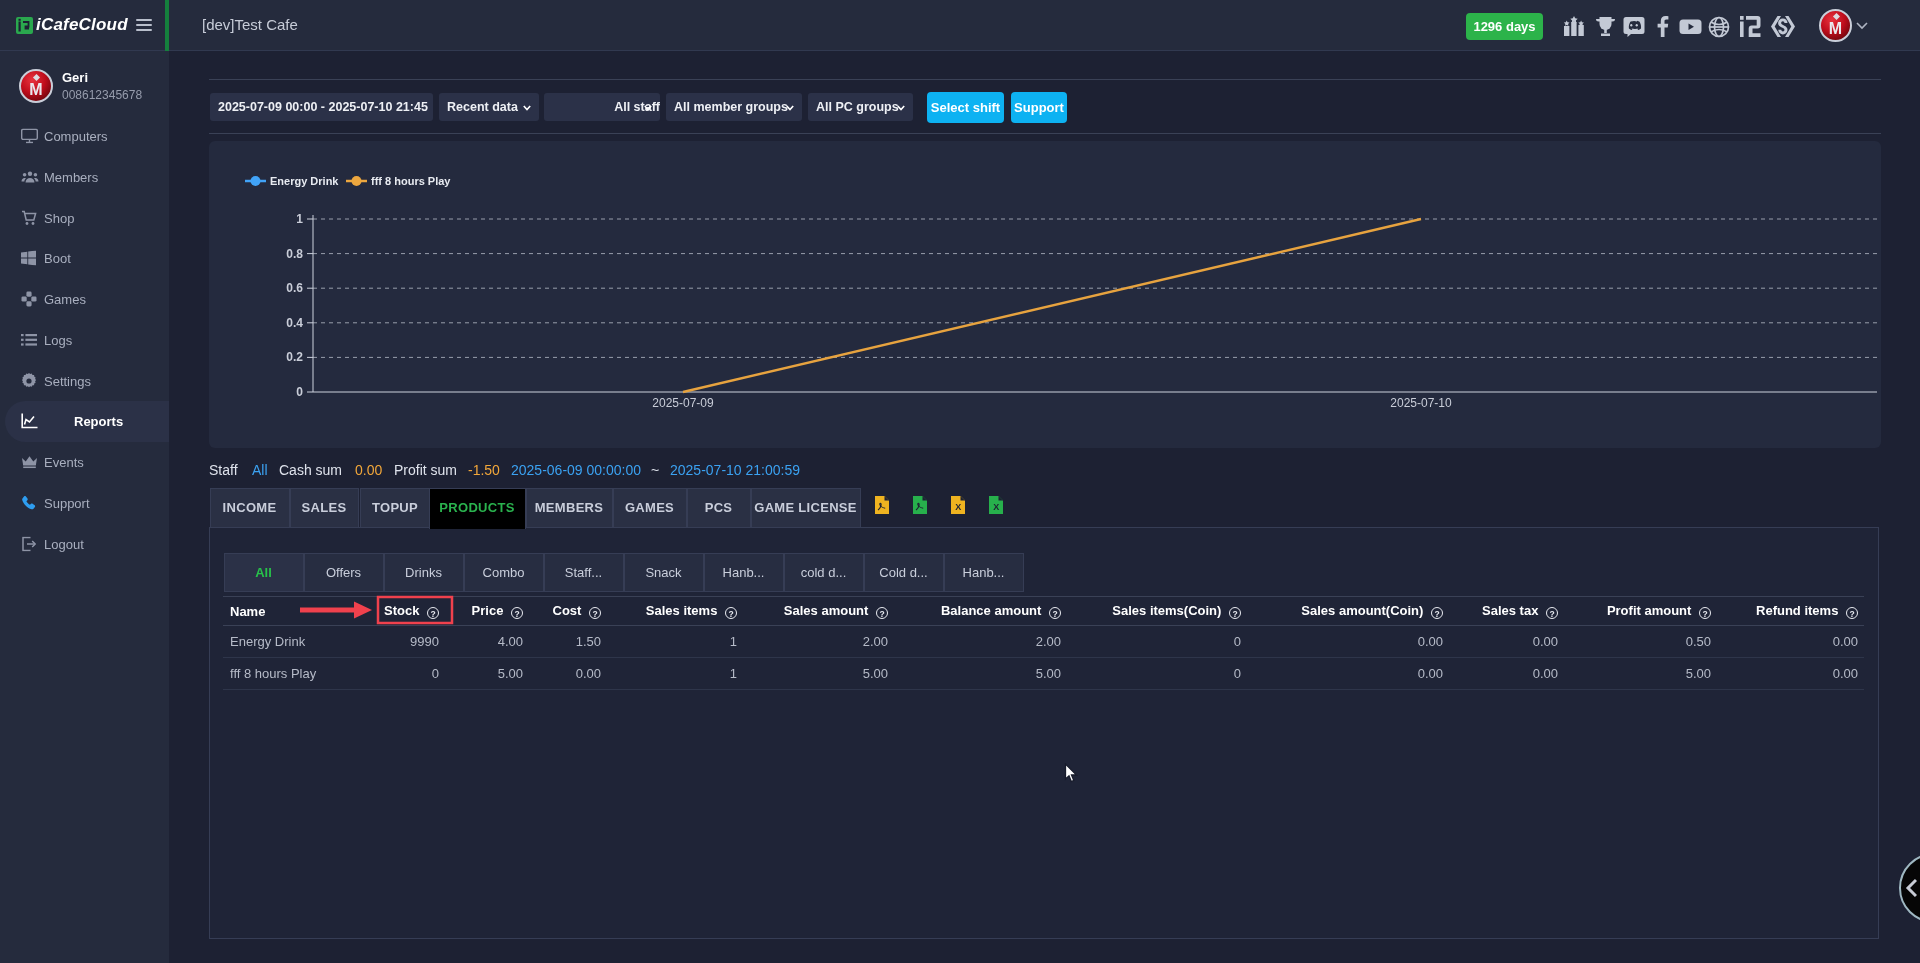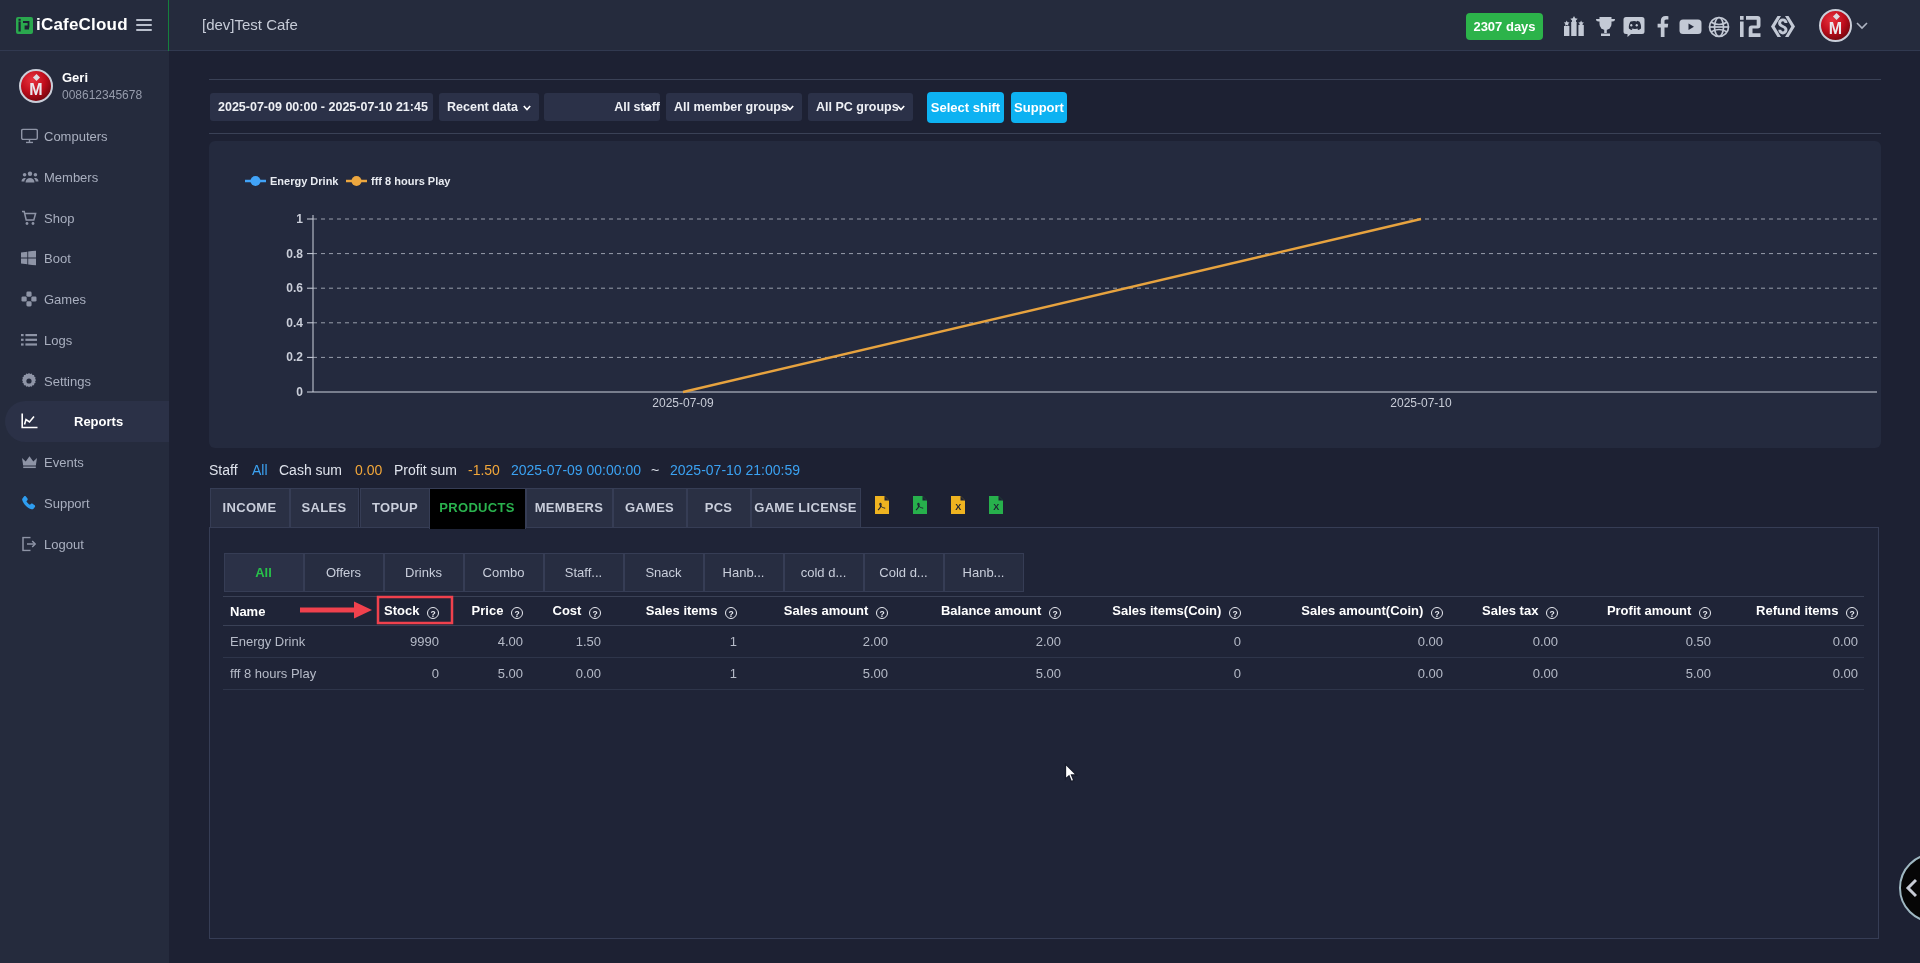--- a/index.html
+++ b/index.html
@@ -4,21 +4,21 @@
 <style>
   * { margin:0; padding:0; box-sizing:border-box; }
   html,body { width:1920px; height:963px; overflow:hidden; background:#1d2133;
     font-family:"Liberation Sans", sans-serif; }
   .abs { position:absolute; }
 
   
   #topbar { position:absolute; left:0; top:0; width:1920px; height:51px;
     background:#252b3d; border-bottom:1px solid #313950; }
   #logoZone { position:absolute; left:0; top:0; width:169px; height:62px;
-    border-right:1px solid #15803d; }
+    border-right:4px solid #15803d;font-style:italic; }
   #logoSq { position:absolute; left:16px; top:17px; width:17px; height:17px; }
   #logoTxt { position:absolute; left:36px; top:15px; color:#fff; font-size:17px;
     font-weight:bold; letter-spacing:0.2px; }
   #burger { position:absolute; left:136px; top:19px; width:16px; height:12px; }
   #burger div { height:2px; background:#b9bfcc; margin-bottom:3px; border-radius:1px; }
   #cafeName { position:absolute; left:202px; top:16px; color:#c7ccd8; font-size:15px; }
 
   #daysBtn { position:absolute; left:1466px; top:13px; width:77px; height:27px;
     background:#2cb34a; color:#fff; font-size:13px; font-weight:bold;
     border-radius:4px; text-align:center; line-height:27px; }
@@ -103,21 +103,21 @@
       <path d="M7 5 h5.5 v4.5 h-3 v2 h3.5" stroke="#1d2133" stroke-width="1.8" fill="none"></path>
     </svg>
     <div id="logoTxt">iCafeCloud</div>
     <div id="burger">
         <div></div>
         <div></div>
         <div style="margin:0"></div>
       </div>
   </div>
   <div id="cafeName">[dev]Test Cafe</div>
-  <div id="daysBtn">2307 days</div>
+  <div id="daysBtn">1296 days</div>
 
   <svg class="hIcon" style="left:1563px;" width="22" height="21" viewBox="0 0 22 21">
     <g fill="#c3c9d5">
       <rect x="1" y="10" width="5.4" height="10"></rect>
       <rect x="8.2" y="6" width="5.4" height="14"></rect>
       <rect x="15.4" y="9" width="5.4" height="11"></rect>
       <path d="M11 0 l1.2 2.3 2.5 .4 -1.8 1.8 .4 2.5 -2.3-1.2 -2.3 1.2 .4-2.5 -1.8-1.8 2.5-.4z"></path>
       <path d="M3.7 4.5 l.9 1.7 1.9 .3 -1.4 1.4 .3 1.9 -1.7-.9 -1.7 .9 .3-1.9 -1.4-1.4 1.9-.3z"></path>
       <path d="M18.1 4.5 l.9 1.7 1.9 .3 -1.4 1.4 .3 1.9 -1.7-.9 -1.7 .9 .3-1.9 -1.4-1.4 1.9-.3z"></path>
     </g>
@@ -354,21 +354,21 @@
 </svg>
 </div>
 
 <div id="sumRow">
   <span class="abs" style="left:209px;">Staff</span>
   <span class="abs c-blue" style="left:252px;">All</span>
   <span class="abs" style="left:279px;">Cash sum</span>
   <span class="abs c-org" style="left:355px;">0.00</span>
   <span class="abs" style="left:394px;">Profit sum</span>
   <span class="abs c-org" style="left:468px;">-1.50</span>
-  <span class="abs c-blue" style="left:511px;">2025-07-09 00:00:00</span>
+  <span class="abs c-blue" style="left:511px;">2025-06-09 00:00:00</span>
   <span class="abs" style="left:651px;">~</span>
   <span class="abs c-blue" style="left:670px;">2025-07-10 21:00:59</span>
 </div>
 
 <div id="tabsRow">
     <div class="tab " style="left:209.5px; width:80px;">INCOME</div>
     <div class="tab " style="left:289.5px; width:69px;">SALES</div>
     <div class="tab " style="left:360px; width:70px;">TOPUP</div>
     <div class="tab active" style="left:428.5px; width:97px;">PRODUCTS</div>
     <div class="tab " style="left:525.5px; width:87px;">MEMBERS</div>

